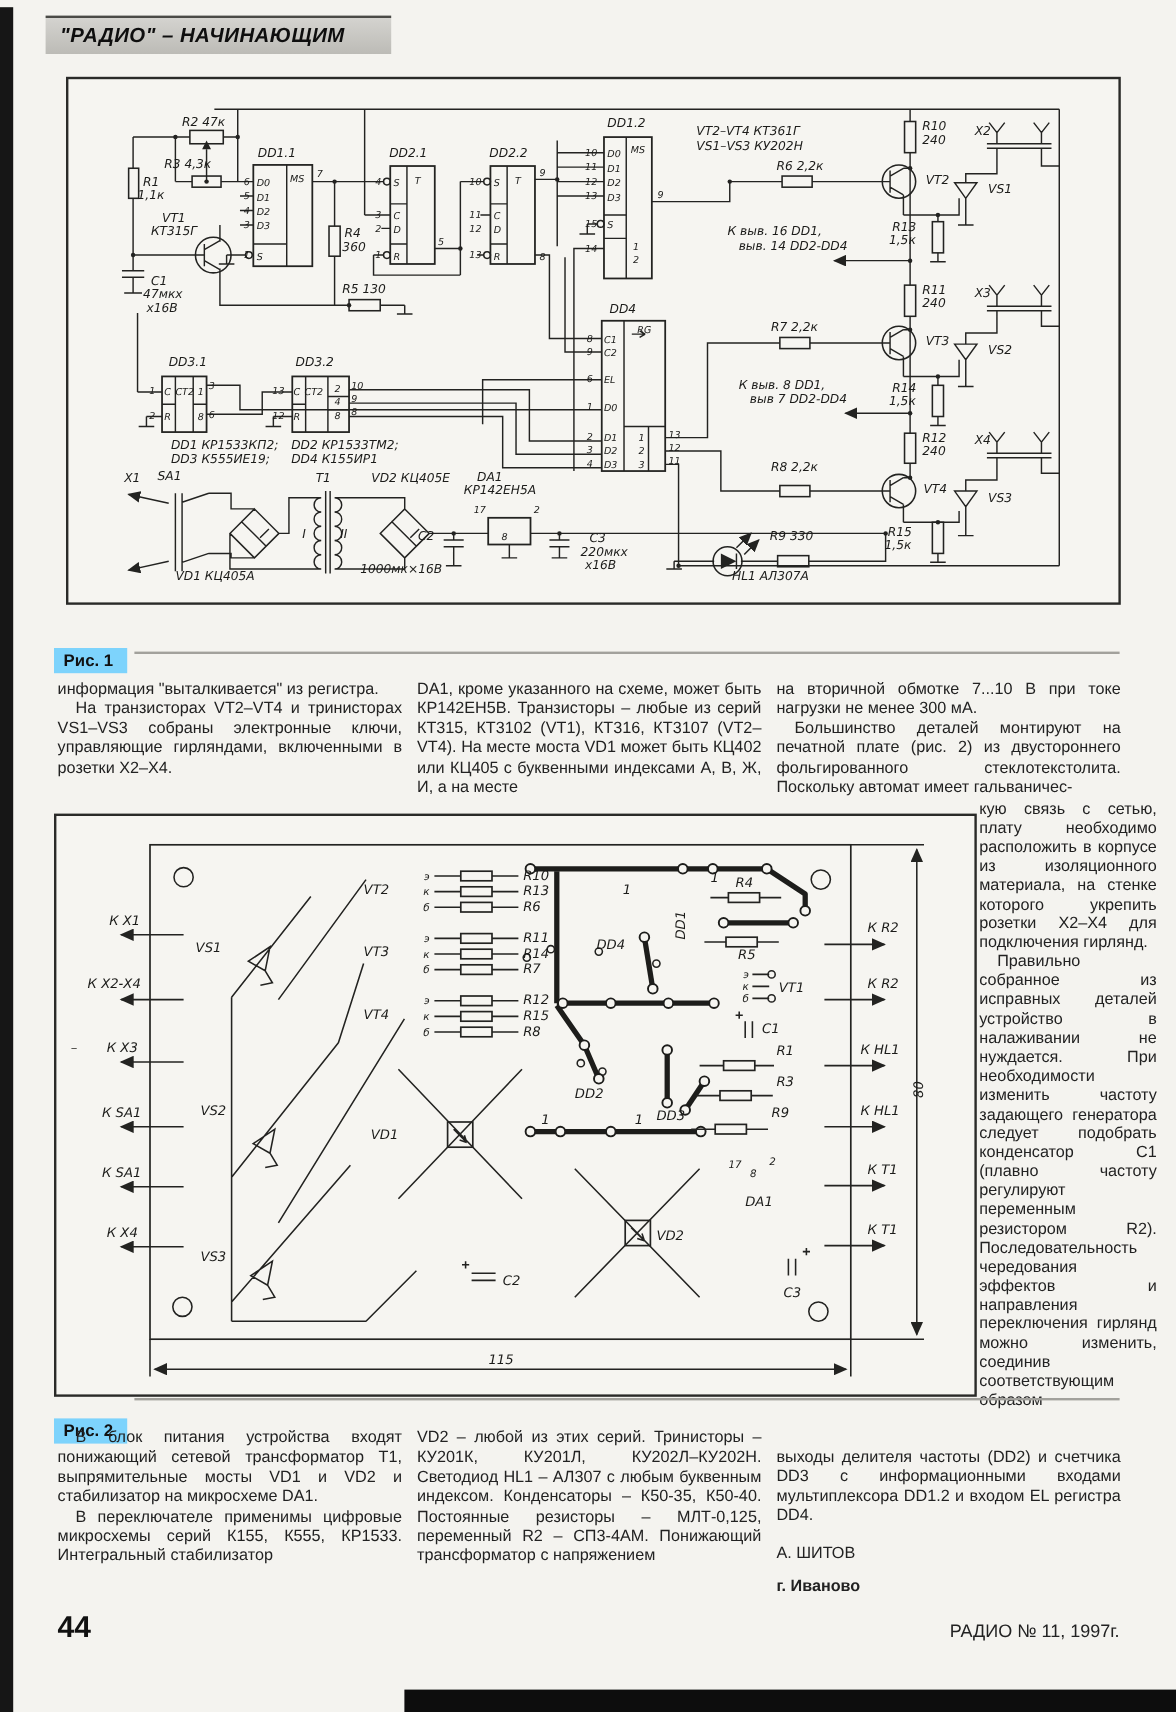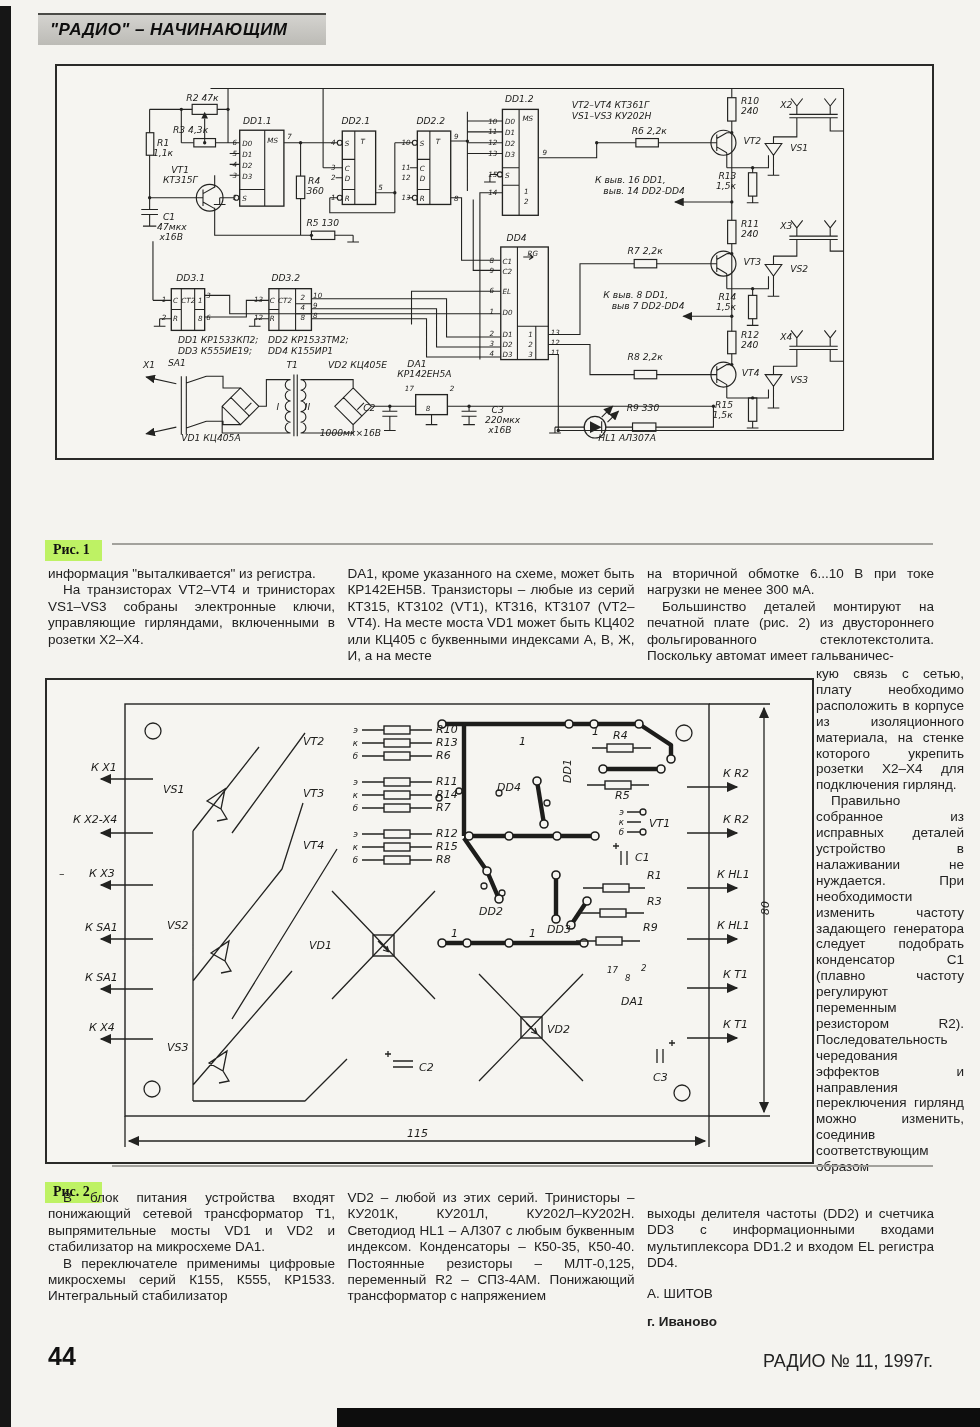--- a/index.html
+++ b/index.html
@@ -12,47 +12,47 @@
   .left-bar{position:absolute;left:0;top:6px;width:11px;height:1421px;background:#161616;}
   .bottom-bar{position:absolute;left:337px;top:1408px;width:643px;height:19px;background:#0d0d0d;}
   .header{
     position:absolute;left:38px;top:13px;width:288px;height:32px;
     background:linear-gradient(#d4d3cf,#bcbbb6);
     border-top:2px solid #4a4a46;
     display:flex;align-items:center;padding-left:12px;box-sizing:border-box;
   }
   .header span{font-weight:bold;font-style:italic;font-size:17px;letter-spacing:.4px;color:#0e0e0e;}
   .fig{position:absolute;border:2px solid #2a2a28;background:#f6f5f1;box-sizing:border-box;}
-  .fig1{left:55px;top:64px;width:879px;height:396px;}
+  .fig1{left:55px;top:64px;width:879px;height:440px;}
   .fig2{left:45px;top:678px;width:769px;height:486px;}
   .fig svg{display:block;width:100%;height:100%;}
   .cap{
-    position:absolute;background:#bef264;font-weight:bold;font-size:14px;
-    padding:2px 12px 3px 8px;color:#111;font-family:Liberation Serif, serif;
+    position:absolute;background:#7dd3fc;font-weight:bold;font-size:14px;
+    padding:2px 12px 3px 8px;color:#111;
   }
   .cap1{left:45px;top:540px;}
   .cap2{left:45px;top:1162px;margin-top:20px;}
   .rule{position:absolute;height:2px;background:#a2a19c;}
   .rule1{left:112px;top:543px;width:821px;}
   .rule2{left:112px;top:1165px;width:821px;}
   .cols{position:absolute;left:48px;width:886px;display:grid;grid-template-columns:287px 287px 287px;column-gap:12.5px;}
   .row1{top:566px;}
   .row2{top:1190px;}
   .cols p, .side p{
     margin:0;font-size:13.5px;line-height:16.4px;text-align:justify;
     color:#222;
   }
   .cols p.ind, .side p.ind{text-indent:15px;}
   .side{position:absolute;left:816px;top:666px;width:148px;}
   .side p{line-height:15.9px;}
   .col3pad{padding-top:16px;}
   .author{margin-top:14px !important;text-align:center;font-weight:normal;}
   .city{margin-top:12px !important;font-weight:bold;text-align:left;}
   .pageno{position:absolute;left:48px;top:1342px;font-size:25px;font-weight:bold;color:#111;}
-  .issue{position:absolute;right:47px;top:1351px;font-size:18px;color:#222;}
+  .issue{position:absolute;right:47px;top:1351px;font-size:15px;color:#222;}
   
   .w path,.w rect,.w circle,.w line{stroke:#232321;fill:none;}
   .w path{stroke-width:1.3;}
   .w rect{stroke-width:1.4;}
   .w circle{stroke-width:1.4;}
   .bx rect{stroke:#232321;stroke-width:1.6;fill:none;}
   .bx path{stroke:#232321;stroke-width:1.3;fill:none;}
   .fill path{fill:#232321;stroke:none;}
   .dots circle{fill:#232321;stroke:none;}
   .arr path{stroke:#232321;stroke-width:1.3;fill:none;}
@@ -388,21 +388,21 @@
 
 <div class="cols row1">
   <div>
     <p>информация "выталкивается" из регистра.</p>
     <p class="ind">На транзисторах VT2–VT4 и тринисторах VS1–VS3 собраны электронные ключи, управляющие гирляндами, включенными в розетки Х2–Х4.</p>
   </div>
   <div>
     <p>DA1, кроме указанного на схеме, может быть КР142ЕН5В. Транзисторы – любые из серий КТ315, КТ3102 (VT1), КТ316, КТ3107 (VT2–VT4). На месте моста VD1 может быть КЦ402 или КЦ405 с буквенными индексами А, В, Ж, И, а на месте</p>
   </div>
   <div>
-    <p>на вторичной обмотке 6...10 В при токе нагрузки не менее 300 мА.</p>
+    <p>на вторичной обмотке 7...10 В при токе нагрузки не менее 300 мА.</p>
     <p class="ind">Большинство деталей монтируют на печатной плате (рис. 2) из двустороннего фольгированного стеклотекстолита. Поскольку автомат имеет гальваничес-</p>
   </div>
 </div>
 
 <div class="fig fig2">
   <svg viewBox="0 0 765 480">
     <defs>
       <marker id="ar2" markerWidth="10" markerHeight="8" refX="8" refY="4" orient="auto-start-reverse">
         <path d="M0 0 L9 4 L0 8 Z" fill="#232321"></path>
       </marker>

